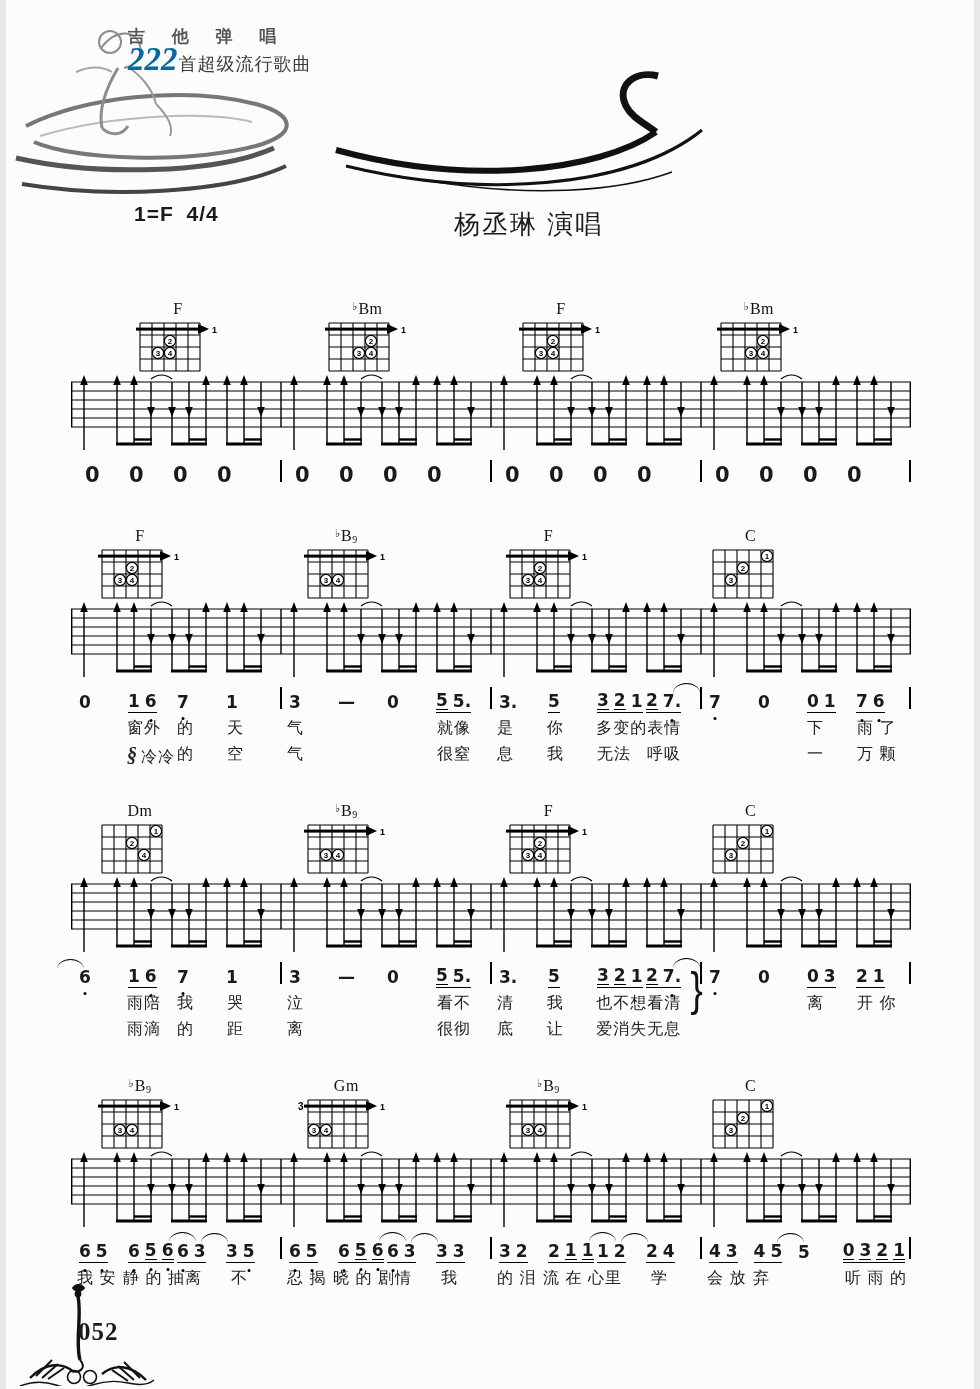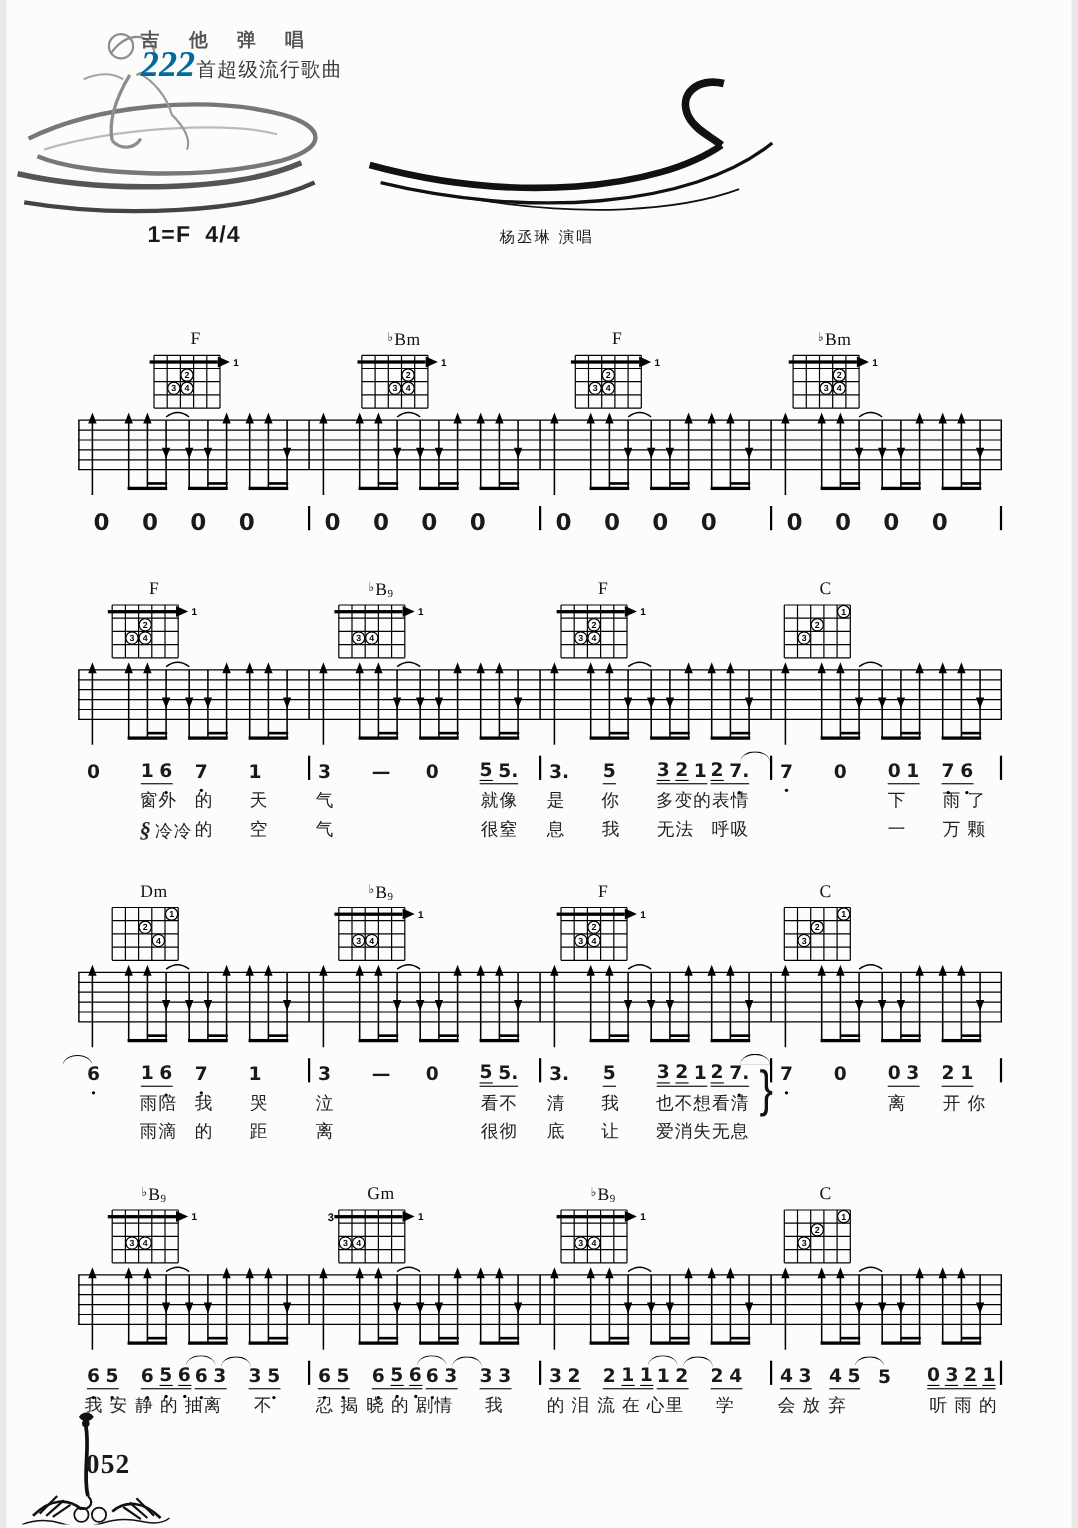--- a/index.html
+++ b/index.html
@@ -9,21 +9,21 @@
   .logo-sketch{position:absolute;left:0;top:8px;width:330px;height:200px;}
   .logo-text{position:absolute;left:122px;top:26px;line-height:22px;white-space:nowrap;}
   .logo-line1{font-size:17px;letter-spacing:11px;color:#555;font-weight:600;}
   .logo-line2{font-size:18px;color:#3c3c3c;letter-spacing:1px;}
   .logo-line2 .big222{font-family:"Liberation Serif",serif;font-style:italic;font-weight:bold;font-size:33px;
         letter-spacing:0;margin-right:1px;color:#0369a1;text-align:right;}
   .title-swoosh{position:absolute;left:322px;top:68px;width:400px;height:140px;}
   .page-title{position:absolute;left:428px;top:86px;font-size:55px;font-weight:bold;letter-spacing:42px;
         white-space:nowrap;color:#111;}
   .key-sig{position:absolute;left:128px;top:202px;font-size:21px;font-weight:bold;letter-spacing:1px;word-spacing:6px;}
-  .performer{position:absolute;left:448px;top:207px;font-size:14px;letter-spacing:2px;}
+  .performer{position:absolute;left:448px;top:207px;font-size:26px;letter-spacing:2px;}
   .credits{position:absolute;left:788px;top:203px;font-size:18px;line-height:30px;letter-spacing:2px;white-space:nowrap;}
   
   .system{position:absolute;left:65px;width:842px;}
   .chords-row{position:relative;height:72px;}
   .chord{position:absolute;top:0;width:96px;}
   .chord-name{height:17px;font-family:"Liberation Serif",serif;font-size:16px;text-align:center;
         letter-spacing:0.5px;color:#111;}
   .chord-name .flat{font-size:11px;vertical-align:4px;margin-right:0.5px;}
   .chord-name .sub{font-size:10px;vertical-align:-2px;}
   .staff-svg{display:block;}

